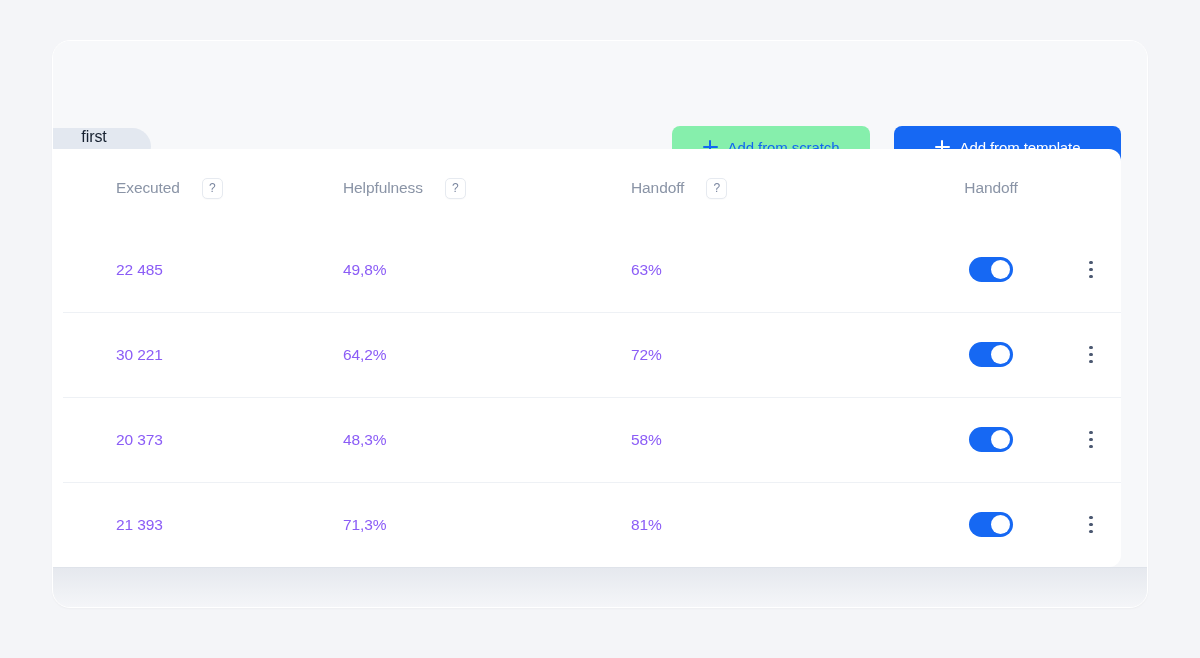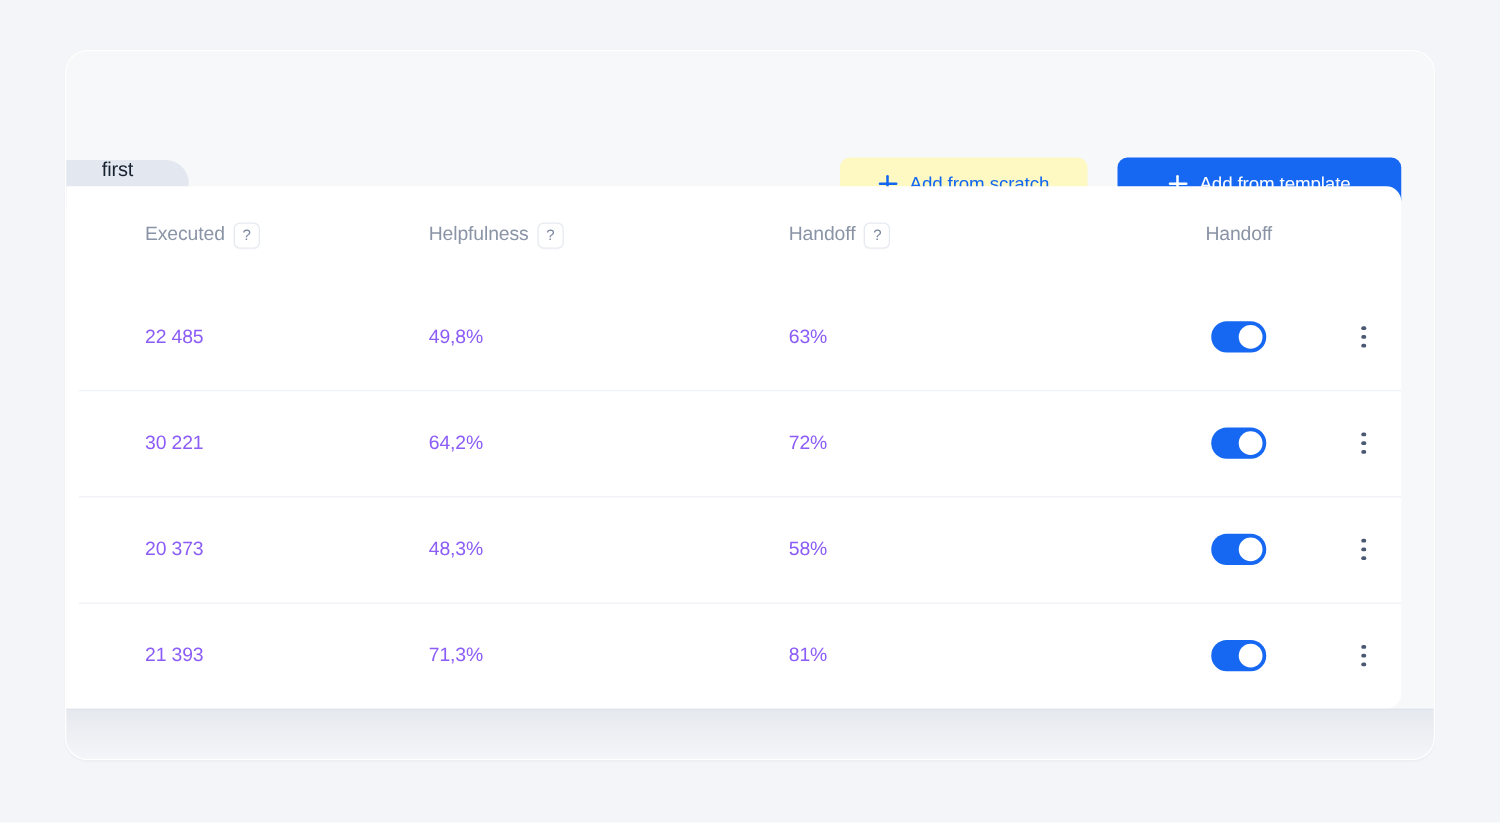--- a/index.html
+++ b/index.html
@@ -86,21 +86,21 @@
     border-radius: 8px;
     font-family: "Liberation Sans", sans-serif;
     font-size: 15px;
     letter-spacing: -0.1px;
     cursor: pointer;
     white-space: nowrap;
   }
   #btn-scratch {
     left: 619px;
     width: 198px;
-    background: #fef9c3;
+    background: #86efac;
     color: #1166f1;
   }
   #btn-template {
     left: 841px;
     width: 227px;
     background: #1668f3;
     color: #ffffff;
     justify-content: center;
   }
   .plus-icon {
@@ -156,21 +156,21 @@
   .col-handoff     { width: 290px; }
   .col-active      { width: 140px; display: flex; justify-content: center; }
   .col-menu        { width: 60px;  display: flex; justify-content: center; }
 
   .th {
     font-size: 15.5px;
     color: #8a94a6;
     letter-spacing: -0.1px;
     display: flex;
     align-items: center;
-    gap: 7px;
+    gap: 22px;
     white-space: nowrap;
   }
   .help-badge {
     display: inline-flex;
     align-items: center;
     justify-content: center;
     width: 21px;
     height: 21px;
     border: 1px solid #e6eaf0;
     border-radius: 5px;

